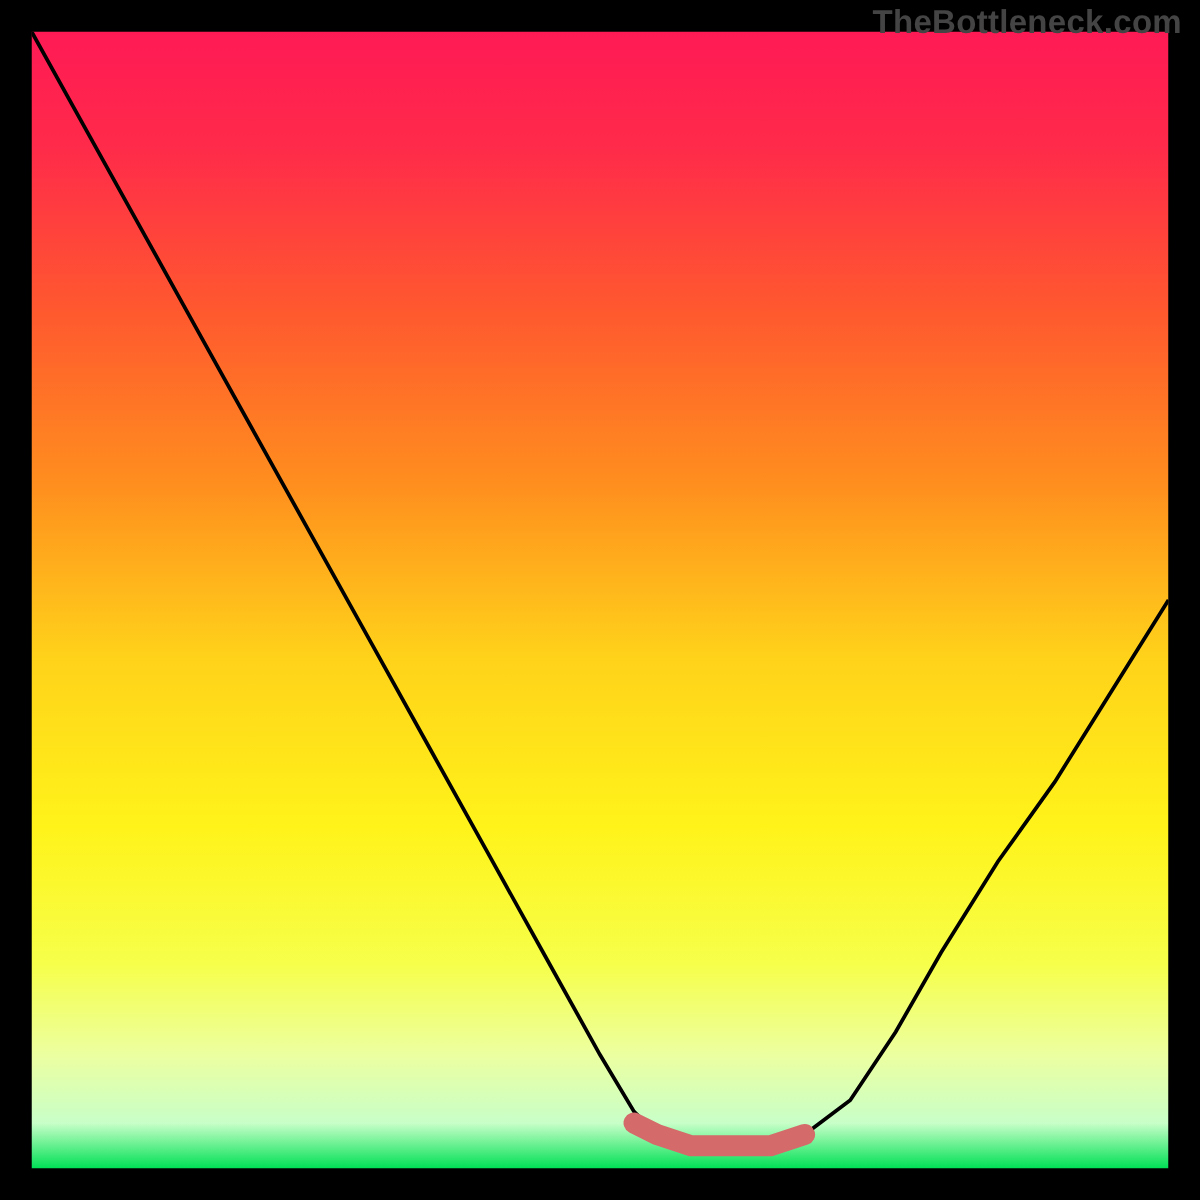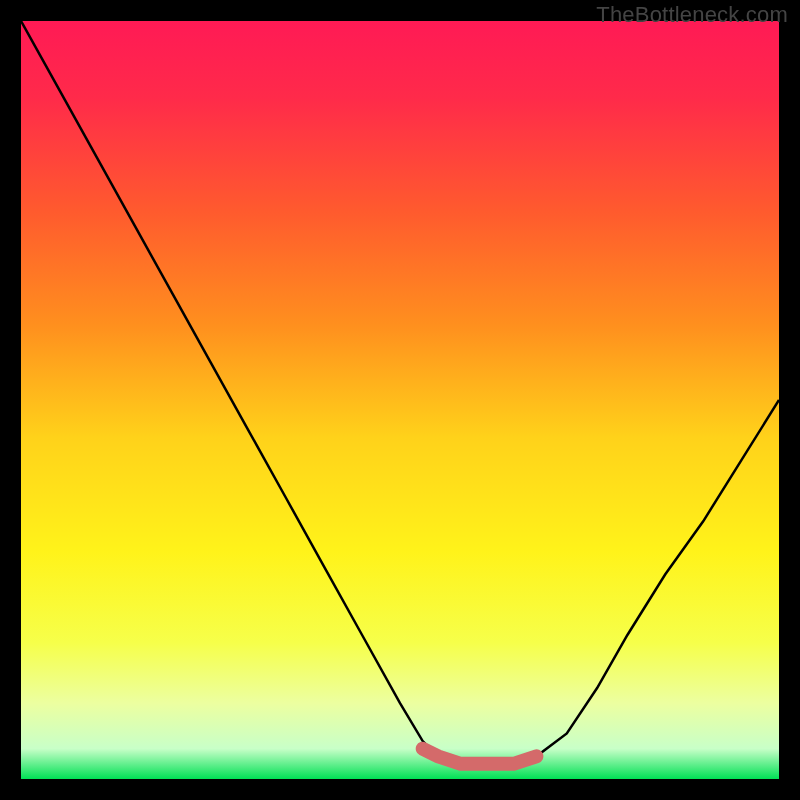--- a/index.html
+++ b/index.html
@@ -16,21 +16,21 @@
     height: 800px;
     position: relative;
     background: #000000;
   }
   .watermark {
     position: absolute;
     top: 2px;
     right: 12px;
     color: #444444;
     font-size: 22px;
-    font-weight: 400;
+    font-weight: 700;
     letter-spacing: 0.2px;
     z-index: 20;
   }
   .plot {
     position: absolute;
     left: 21px;
     top: 21px;
     width: 758px;
     height: 758px;
   }

